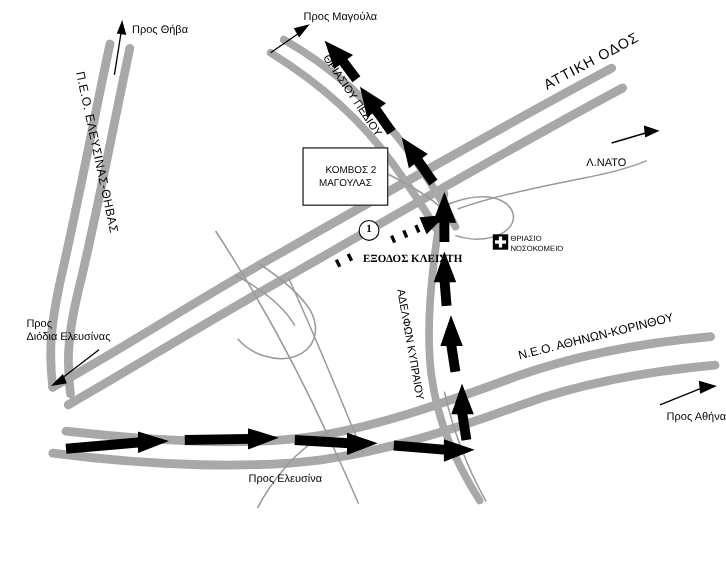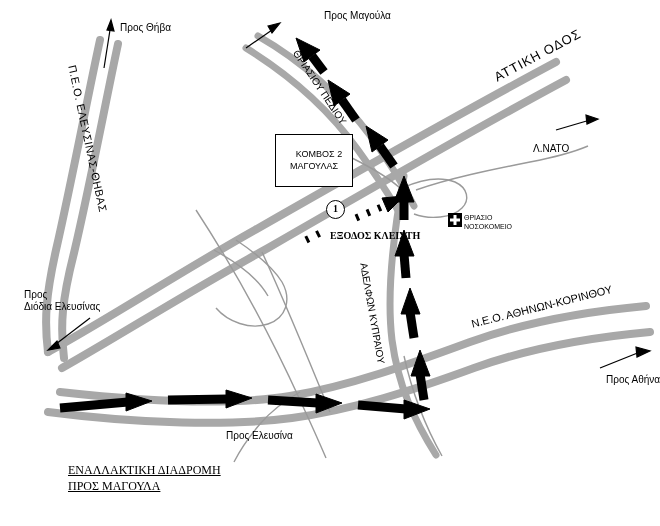--- a/index.html
+++ b/index.html
@@ -181,21 +181,21 @@
       <g stroke="none">
         <rect x="448" y="213" width="14" height="14" fill="#000000"></rect>
         <rect x="453.5" y="215" width="3" height="10" fill="#ffffff"></rect>
         <rect x="450" y="218.5" width="10" height="3" fill="#ffffff"></rect>
       </g>
     </g>
   </svg>
 
   <div class="lbl" style="left:120px; top:22px;">Προς Θήβα</div>
 
-  <div class="lbl" style="left:276px; top:10px;margin-left:48px;">Προς Μαγούλα</div>
+  <div class="lbl" style="left:276px; top:10px;">Προς Μαγούλα</div>
 
   <div class="lbl" style="left:533px; top:143px;">Λ.ΝΑΤΟ</div>
 
   <div class="lbl" style="left:24px; top:289px;">Προς
 Διόδια Ελευσίνας</div>
 
   <div class="lbl" style="left:578px; top:374px;padding-left:28px;">Προς Αθήνα</div>
 
   <div class="lbl" style="left:226px; top:430px;">Προς Ελευσίνα</div>
 
@@ -215,16 +215,14 @@
   </div>
 
 
   <div class="circle-num" style="left:326px; top:200px;">1</div>
 
   <div class="exit-closed" style="left:298px; top:230px;margin-left:32px;">ΕΞΟΔΟΣ ΚΛΕΙΣΤΗ</div>
 
   <div class="hospital-label" style="left:464px; top:213px;">ΘΡΙΑΣΙΟ
 ΝΟΣΟΚΟΜΕΙΟ</div>
 
-  <div class="title-block" style="left:68px; top:462px;">ΕΝΑΛΛΑΚΤΙΚΗ ΔΙΑΔΡΟΜΗ
-ΠΡΟΣ ΜΑΓΟΥΛΑ</div>
 
 </div>
 
 </body></html>

